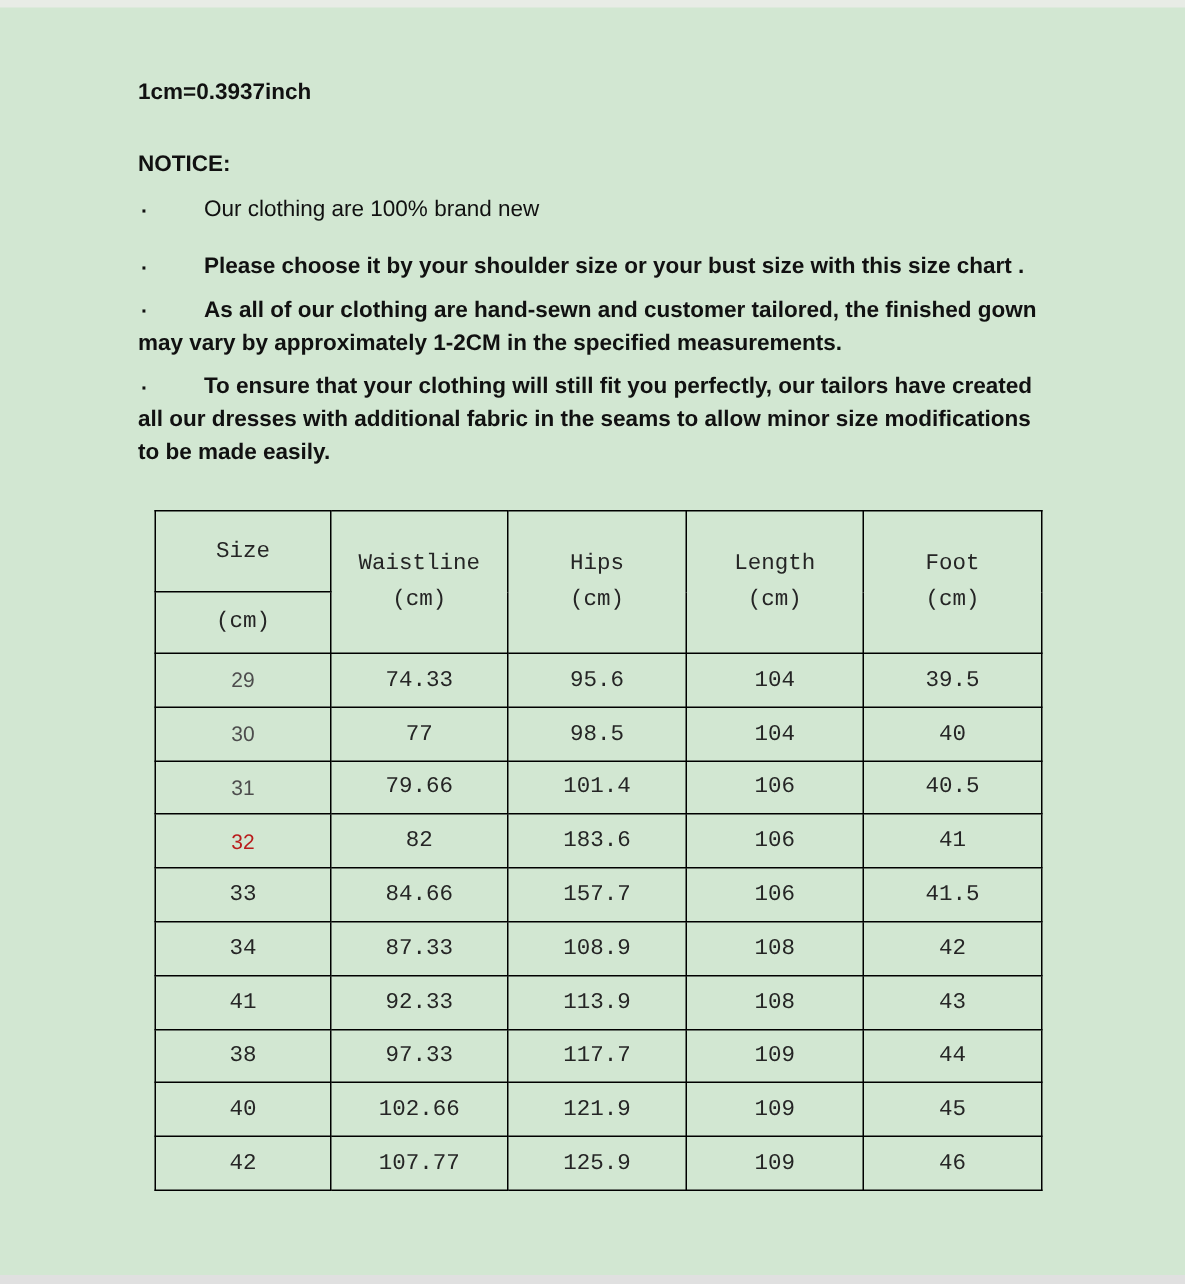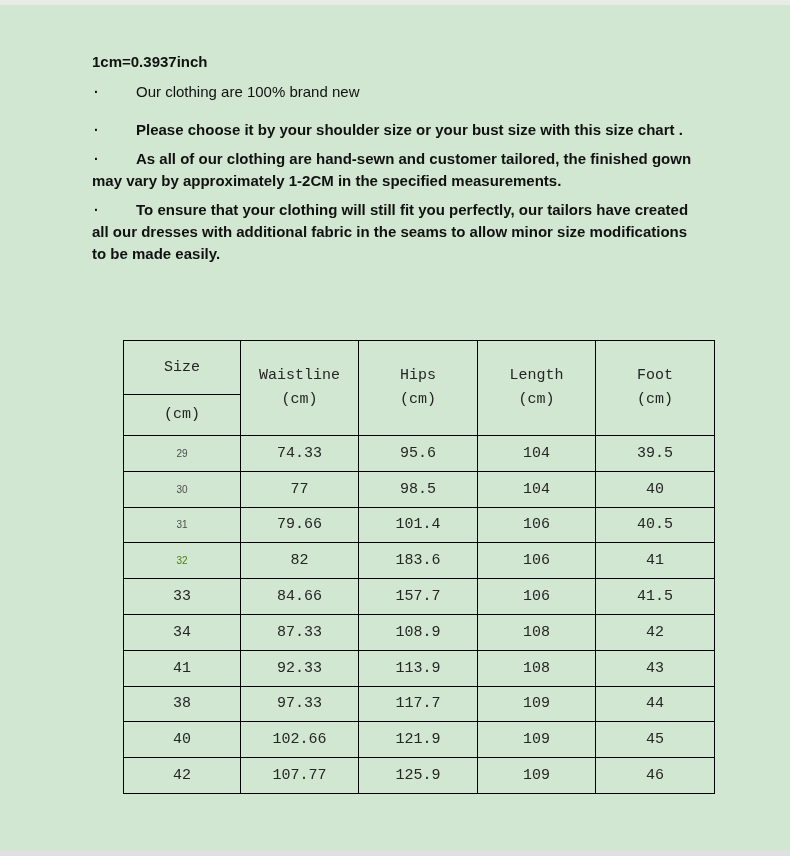--- a/index.html
+++ b/index.html
@@ -62,52 +62,52 @@
   table.size-table {
     position: absolute;
     left: 103px;
     top: 340px;
     width: 591px;
     border-collapse: collapse;
     table-layout: fixed;
     font-family: "Liberation Mono", monospace;
     font-size: 15px;
     color: #252525;
-    margin-left: 20px;
   }
   table.size-table th,
   table.size-table td {
     border: 1.5px solid #000;
     text-align: center;
     vertical-align: middle;
     padding: 0;
     font-weight: normal;
   }
   table.size-table thead th { line-height: 20px; }
   th.size-name { height: 53px; }
   th.size-unit { height: 40px; }
   th.col-head div { line-height: 24px; }
   table.size-table tbody td { height: 34.8px; }
   td.size-sans {
     font-family: "Liberation Sans", sans-serif;
     color: #4d4d4d;
-    font-size: 10px;
+    font-size: 14px;
   }
   td.size-bold {
     font-weight: bold;
-    color: #4d7c0f;
+    color: #b91c1c;
   }
 </style>
 </head>
 <body>
 
 <div class="edge-strip top"></div>
 
 <div class="content">
   <div class="conversion">1cm=0.3937inch</div>
+  <div class="notice-title">NOTICE:</div>
   <div id="notices">
       <p class="para"><span class="bullet">·</span><span>Our clothing are 100% brand new</span></p>
       <p class="para bold"><span class="bullet">·</span><span>Please choose it by your shoulder size or your bust size with this size chart .</span></p>
       <p class="para bold"><span class="bullet">·</span><span>As all of our clothing are hand-sewn and customer tailored, the finished gown may vary by approximately 1-2CM in the specified measurements.</span></p>
       <p class="para bold"><span class="bullet">·</span><span>To ensure that your clothing will still fit you perfectly, our tailors have created all our dresses with additional fabric in the seams to allow minor size modifications to be made easily.</span></p>
     </div>
 </div>
 
 <table class="size-table">
   <colgroup>

